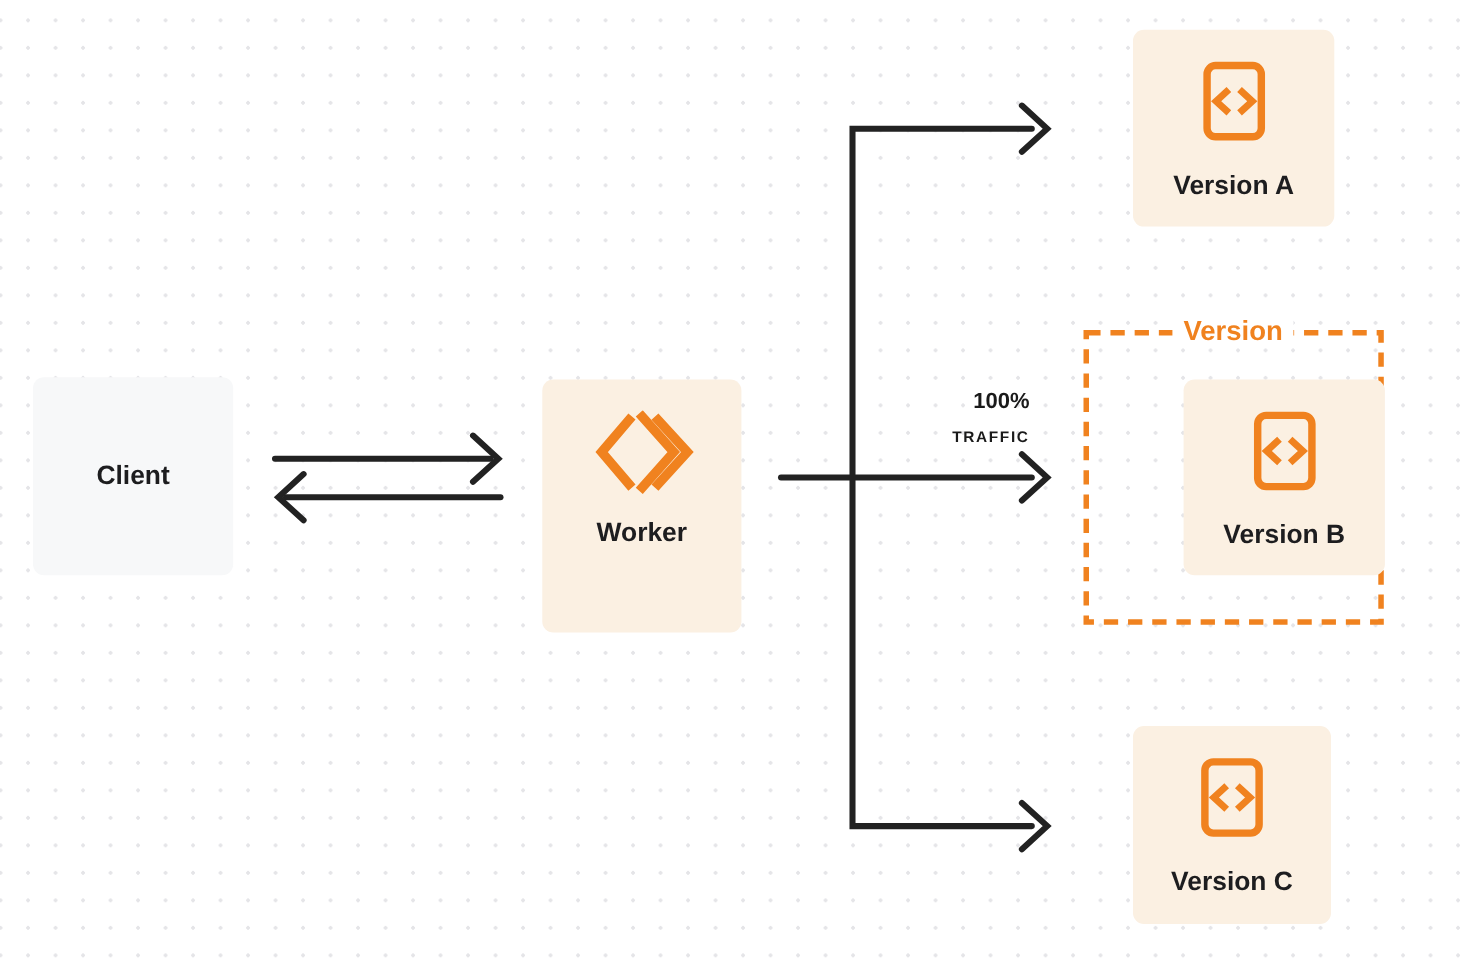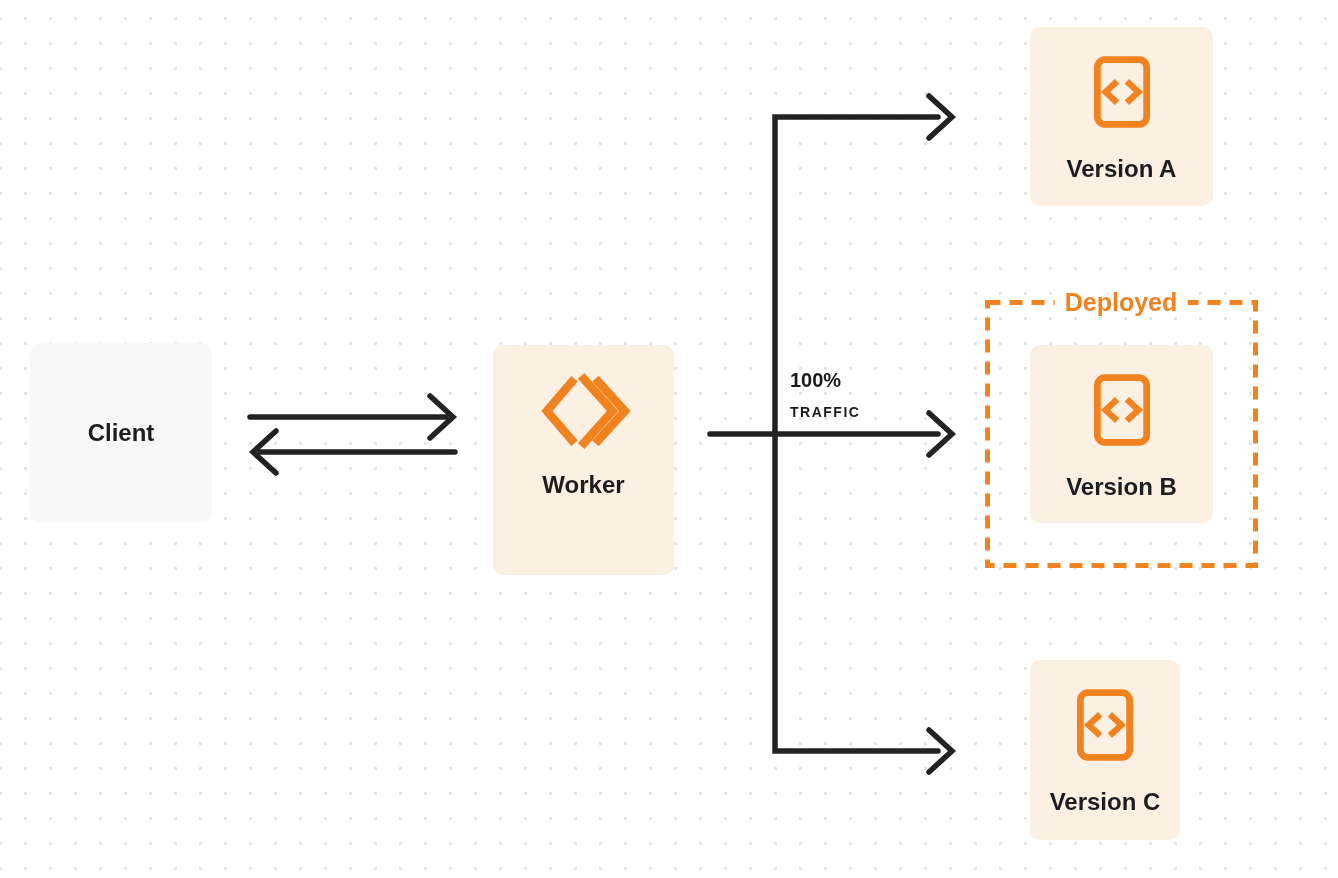--- a/index.html
+++ b/index.html
@@ -63,23 +63,23 @@
     padding: 0 10px;
     color: #f0821f;
     font-weight: bold;
     font-size: 25px;
     white-space: nowrap;
   }
   .traffic-label {
     position: absolute;
     z-index: 2;
     left: 790px;
-    top: 364px;
+    top: 349px;
     width: 146px;
-    text-align: left;
+    text-align: right;
     color: #1a1a1a;
     font-weight: bold;
   }
   .traffic-pct { font-size: 20px; line-height: 32px; }
   .traffic-word { font-size: 14px; line-height: 32px; letter-spacing: 1.5px; }
 </style>
 </head>
 <body>
 
 <div class="canvas">
@@ -118,38 +118,38 @@
 
   <div class="node node-peach" style="left:1030px; top:27px; width:183px; height:179px;">
     <svg width="58" height="74" viewBox="0 0 60 76" aria-hidden="true">
       <rect class="icon-stroke" style="stroke-width:7" x="4.5" y="4.5" width="51" height="67" rx="8"></rect>
       <path class="icon-stroke" style="stroke-width:6.5" d="M25,27 L13,38 L25,49"></path>
       <path class="icon-stroke" style="stroke-width:6.5" d="M35,27 L47,38 L35,49"></path>
     </svg>
     <div class="node-label icon-gap">Version A</div>
   </div>
 
-  <div class="node node-peach" style="left:1030px; top:345px; width:183px; height:178px;">
+  <div class="node node-peach" style="left:1076px; top:345px; width:183px; height:178px;">
     <svg width="58" height="74" viewBox="0 0 60 76" aria-hidden="true">
       <rect class="icon-stroke" style="stroke-width:7" x="4.5" y="4.5" width="51" height="67" rx="8"></rect>
       <path class="icon-stroke" style="stroke-width:6.5" d="M25,27 L13,38 L25,49"></path>
       <path class="icon-stroke" style="stroke-width:6.5" d="M35,27 L47,38 L35,49"></path>
     </svg>
     <div class="node-label icon-gap">Version B</div>
   </div>
 
-  <div class="node node-peach" style="left:1030px; top:660px; width:150px; height:180px;">
+  <div class="node node-peach" style="left:1030px; top:660px; width:180px; height:180px;">
     <svg width="58" height="74" viewBox="0 0 60 76" aria-hidden="true">
       <rect class="icon-stroke" style="stroke-width:7" x="4.5" y="4.5" width="51" height="67" rx="8"></rect>
       <path class="icon-stroke" style="stroke-width:6.5" d="M25,27 L13,38 L25,49"></path>
       <path class="icon-stroke" style="stroke-width:6.5" d="M35,27 L47,38 L35,49"></path>
     </svg>
     <div class="node-label icon-gap">Version C</div>
   </div>
 
-  <div class="deployed-label">Deployed</div>
+  <div class="deployed-label">Version</div>
 
   <div class="traffic-label">
     <div class="traffic-pct">100%</div>
     <div class="traffic-word">TRAFFIC</div>
   </div>
 
 </div>
 
 </body></html>

